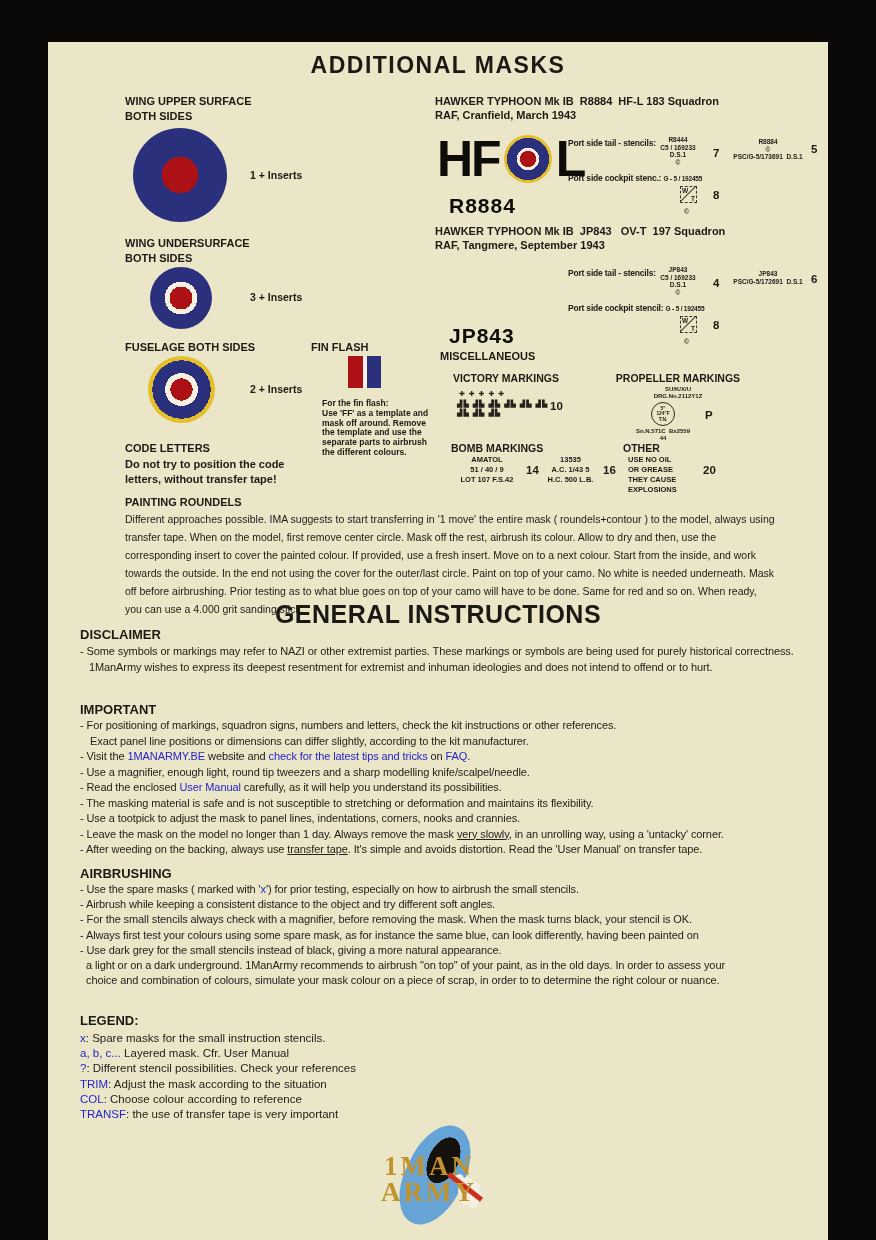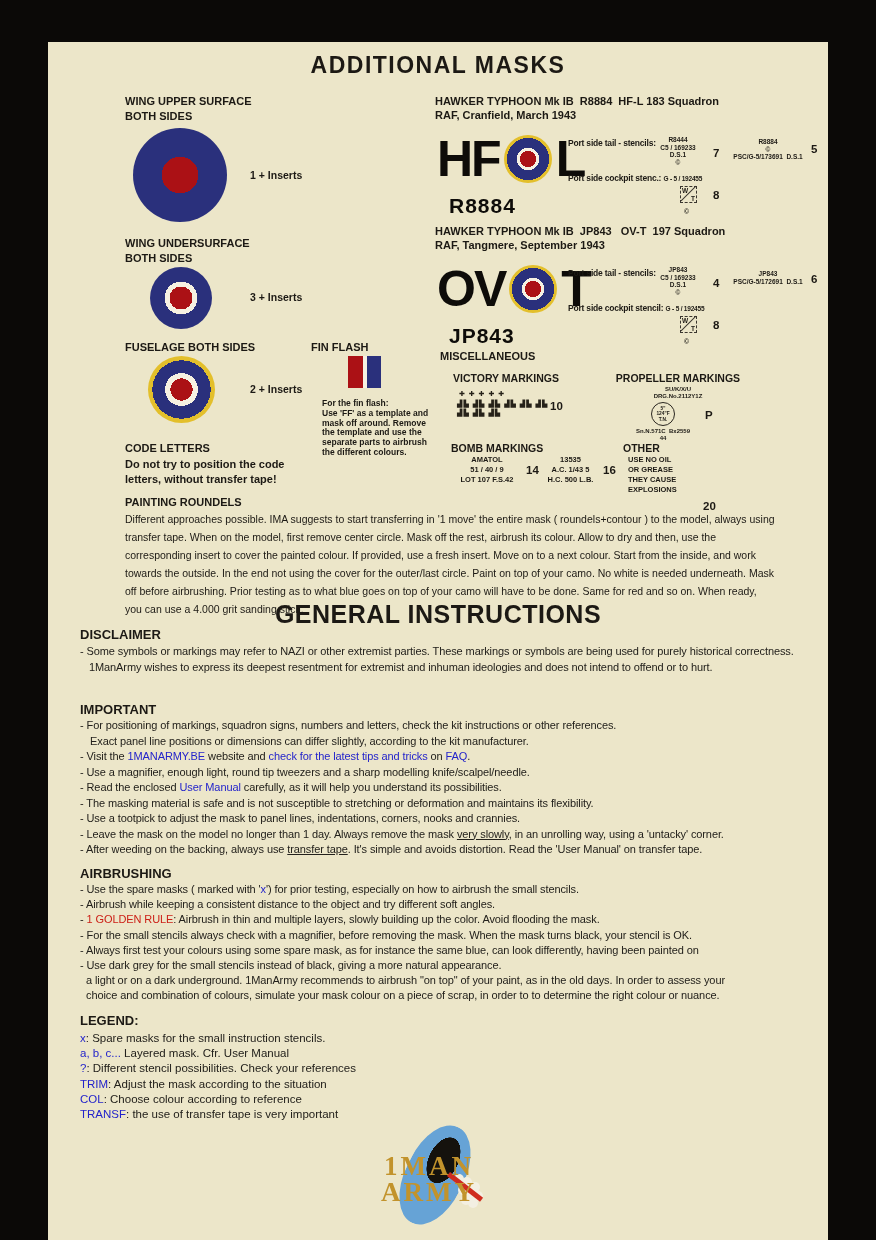--- a/index.html
+++ b/index.html
@@ -128,25 +128,20 @@
         <span class="w">W</span>
         <span class="t">T</span>
       </div>
       <div class="abs qty" style="left:278px;top:94px;">8</div>
       <div class="abs cc" style="left:249px;top:113px;">©</div>
     </div>
 
     <div class="abs ac-block" style="top:183px;">
       <div class="abs ac-title">HAWKER TYPHOON Mk IB  JP843   OV-T  197 Squadron</div>
       <div class="abs ac-sub">RAF, Tangmere, September 1943</div>
-      <div class="abs codes">
-        <span class="code-letter">OV</span>
-        <span class="roundel r-code"></span>
-        <span class="code-letter">T</span>
-      </div>
       <div class="abs serial">JP843</div>
       <div class="abs slabel" style="left:133px;top:43px;">Port side tail - stencils:</div>
       <div class="abs tiny" style="left:212px;top:41px;width:62px;">JP843
 C5 / 169233
 D.S.1
 ©</div>
       <div class="abs qty" style="left:278px;top:52px;">4</div>
       <div class="abs tiny" style="left:292px;top:45px;width:82px;">JP843
 PSC/G-5/172691  D.S.1</div>
       <div class="abs qty" style="left:376px;top:48px;">6</div>
@@ -198,21 +193,21 @@
 H.C. 500 L.B.</div>
       <div class="abs qty" style="left:152px;top:22px;">16</div>
     </div>
 
     <div class="abs" style="left:575px;top:400px;width:120px;">
       <div class="sub-h">OTHER</div>
       <div class="abs other-lines" style="left:5px;top:13px;">USE NO OIL
 OR GREASE
 THEY CAUSE
 EXPLOSIONS</div>
-      <div class="abs qty" style="left:80px;top:22px;margin-top:36px;">20</div>
+      <div class="abs qty" style="left:80px;top:22px;">20</div>
     </div>
 
     <div class="abs paint-h" style="left:77px;top:454px;">PAINTING ROUNDELS</div>
     <div class="abs paint-body" style="left:77px;top:468px;">Different approaches possible. IMA suggests to start transferring in '1 move' the entire mask ( roundels+contour ) to the model, always using transfer tape. When on the model, first remove center circle. Mask off the rest, airbrush its colour. Allow to dry and then, use the corresponding insert to cover the painted colour. If provided, use a fresh insert. Move on to a next colour. Start from the inside, and work towards the outside. In the end not using the cover for the outer/last circle. Paint on top of your camo. No white is needed underneath. Mask off before airbrushing. Prior testing as to what blue goes on top of your camo will have to be done. Same for red and so on. When ready, you can use a 4.000 grit sanding stick.</div>
 
     <div class="abs gi-title">GENERAL INSTRUCTIONS</div>
 
     <div class="abs gi-h" style="left:32px;top:585px;">DISCLAIMER</div>
     <div class="abs gi-text hang" style="left:32px;top:602px;width:710px;padding-left:9px;text-indent:-9px;">- Some symbols or markings may refer to NAZI or other extremist parties. These markings or symbols are being used for purely historical correctness. 1ManArmy wishes to express its deepest resentment for extremist and inhuman ideologies and does not intend to offend or to hurt.</div>
 
@@ -226,21 +221,20 @@
       <div>- The masking material is safe and is not susceptible to stretching or deformation and maintains its flexibility.</div>
       <div>- Use a tootpick to adjust the mask to panel lines, indentations, corners, nooks and crannies.</div>
       <div><span>- Leave the mask on the model no longer than 1 day. Always remove the mask </span><span class="und">very slowly</span><span>, in an unrolling way, using a 'untacky' corner.</span></div>
       <div><span>- After weeding on the backing, always use </span><span class="und">transfer tape</span><span>. It's simple and avoids distortion. Read the 'User Manual' on transfer tape.</span></div>
     </div>
 
     <div class="abs gi-h" style="left:32px;top:824px;">AIRBRUSHING</div>
     <div class="abs ab-text" style="left:32px;top:840px;width:730px;">
       <div><span>- Use the spare masks ( marked with '</span><span class="link">x</span><span>') for prior testing, especially on how to airbrush the small stencils.</span></div>
       <div>- Airbrush while keeping a consistent distance to the object and try different soft angles.</div>
-      <div><span>- </span><span class="red">1 GOLDEN RULE</span><span>: Airbrush in thin and multiple layers, slowly building up the color. Avoid flooding the mask.</span></div>
       <div>- For the small stencils always check with a magnifier, before removing the mask. When the mask turns black, your stencil is OK.</div>
       <div>- Always first test your colours using some spare mask, as for instance the same blue, can look differently, having been painted on</div>
       <div>- Use dark grey for the small stencils instead of black, giving a more natural appearance.</div>
       <div class="cont" style="padding-left:6px;">a light or on a dark underground. 1ManArmy recommends to airbrush "on top" of your paint, as in the old days. In order to assess your</div>
       <div class="cont" style="padding-left:6px;">choice and combination of colours, simulate your mask colour on a piece of scrap, in order to to determine the right colour or nuance.</div>
     </div>
 
     <div class="abs gi-h" style="left:32px;top:971px;">LEGEND:</div>
     <div class="abs" style="left:32px;top:989px;">
       <div class="legend-line"><span class="legend-key">x</span><span>: Spare masks for the small instruction stencils.</span></div>

